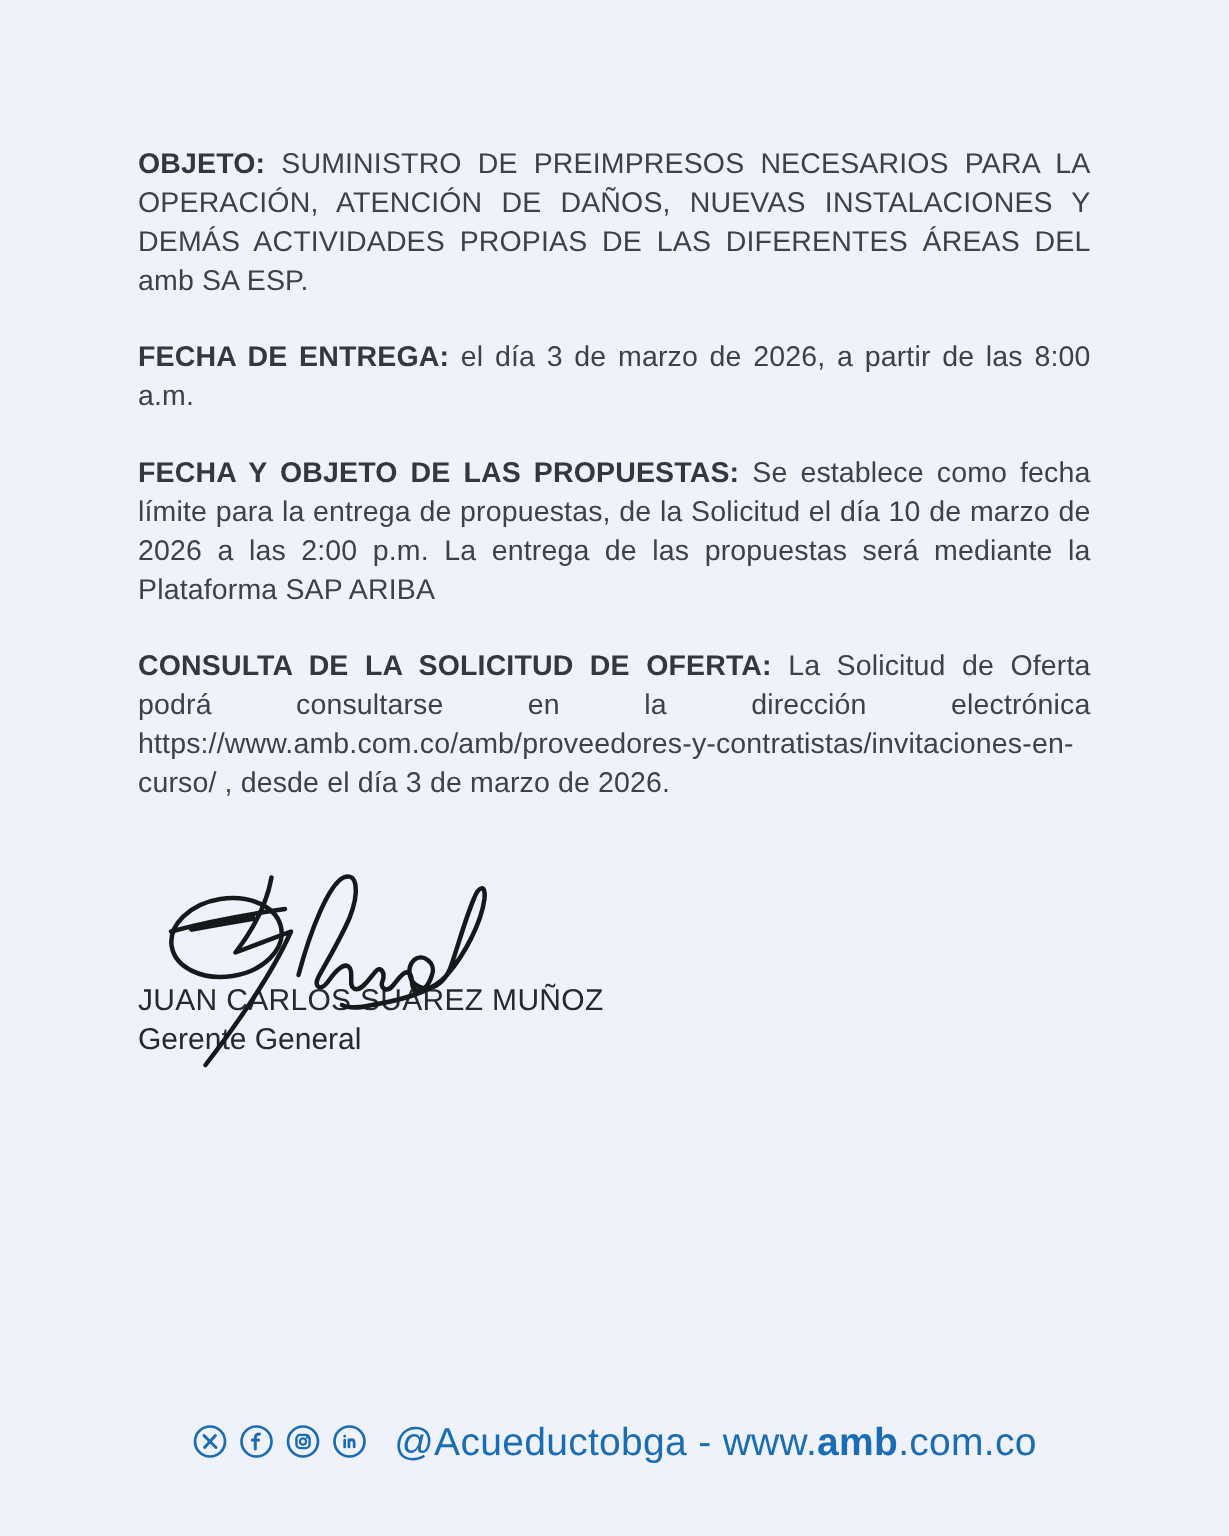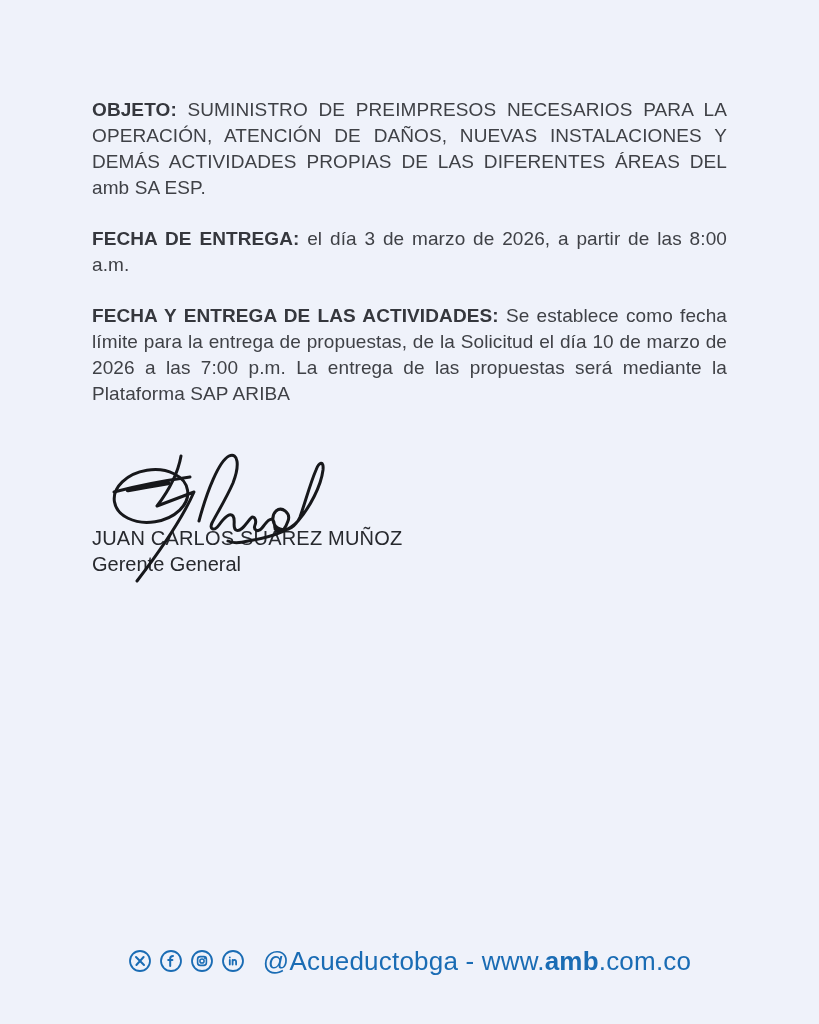--- a/index.html
+++ b/index.html
@@ -69,25 +69,29 @@
     <strong>OBJETO:</strong>
     <span>SUMINISTRO DE PREIMPRESOS NECESARIOS PARA LA OPERACIÓN, ATENCIÓN DE DAÑOS, NUEVAS INSTALACIONES Y DEMÁS ACTIVIDADES PROPIAS DE LAS DIFERENTES ÁREAS DEL amb SA ESP.</span>
   </p>
 
   <p>
     <strong>FECHA DE ENTREGA:</strong>
     <span>el día 3 de marzo de 2026, a partir de las 8:00 a.m.</span>
   </p>
 
   <p>
-    <strong>FECHA Y ENTREGA DE LAS ACTIVIDADES:</strong>
-    <span>Se establece como fecha límite para la entrega de propuestas, de la Solicitud el día 10 de marzo de 2026 a las 7:00 p.m. La entrega de las propuestas será mediante la Plataforma SAP ARIBA</span>
+    <strong>FECHA Y OBJETO DE LAS PROPUESTAS:</strong>
+    <span>Se establece como fecha límite para la entrega de propuestas, de la Solicitud el día 10 de marzo de 2026 a las 2:00 p.m. La entrega de las propuestas será mediante la Plataforma SAP ARIBA</span>
   </p>
 
 
+  <p>
+    <strong>CONSULTA DE LA SOLICITUD DE OFERTA:</strong>
+    <span>La Solicitud de Oferta podrá consultarse en la dirección electrónica https://www.amb.com.co/amb/proveedores-y-contratistas/invitaciones-en-curso/ , desde el día 3 de marzo de 2026.</span>
+  </p>
 
   <div class="sig-block">
     <svg class="sig-svg" width="240" height="152" viewBox="0 0 240 152" aria-hidden="true">
       <ellipse cx="47" cy="53" rx="37" ry="26" transform="rotate(-9 47 53)" stroke-width="3"></ellipse>
       <path d="M 10,49 C 32,43 58,38 86,34" stroke-width="3"></path>
       <path d="M 24,47 C 40,44 52,42 64,40" stroke-width="4.5"></path>
       <path d="M 77,13 C 74,30 66,46 53,63 L 90,49 C 78,76 56,108 33,138" stroke-width="3"></path>
       <path d="M 95,78
                C 103,48 115,18 125,13
                C 134,9 136,22 129,40

